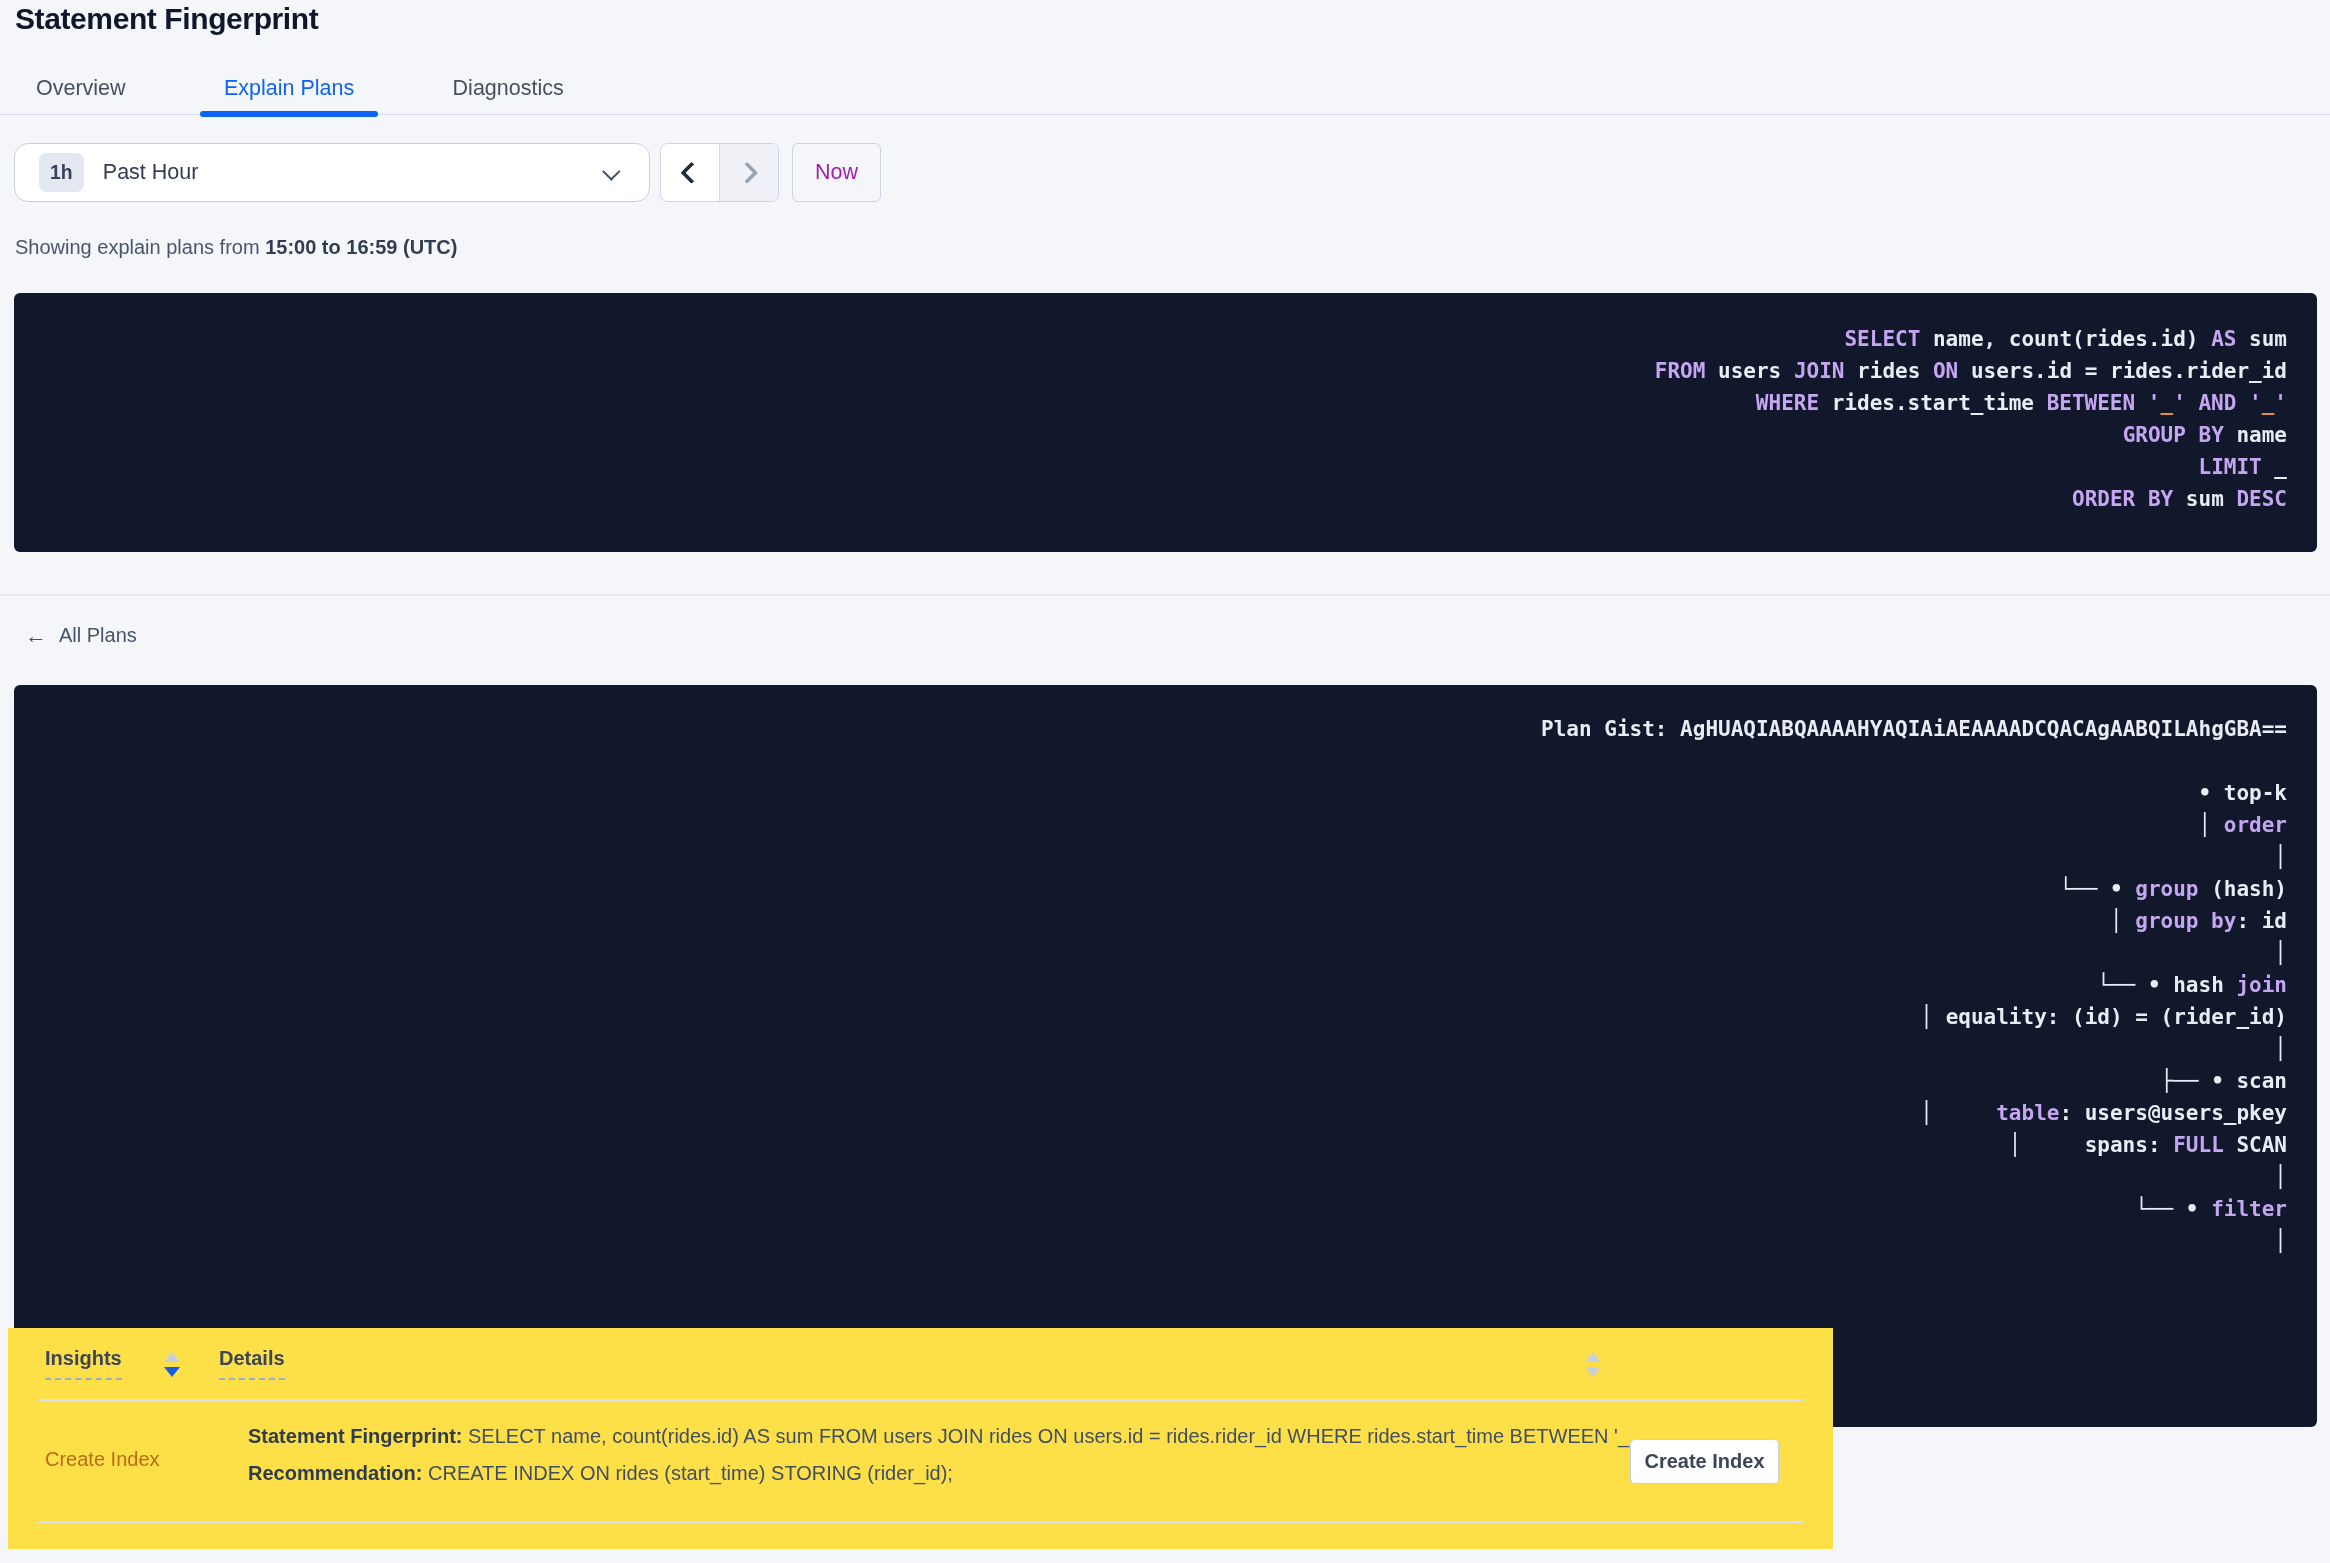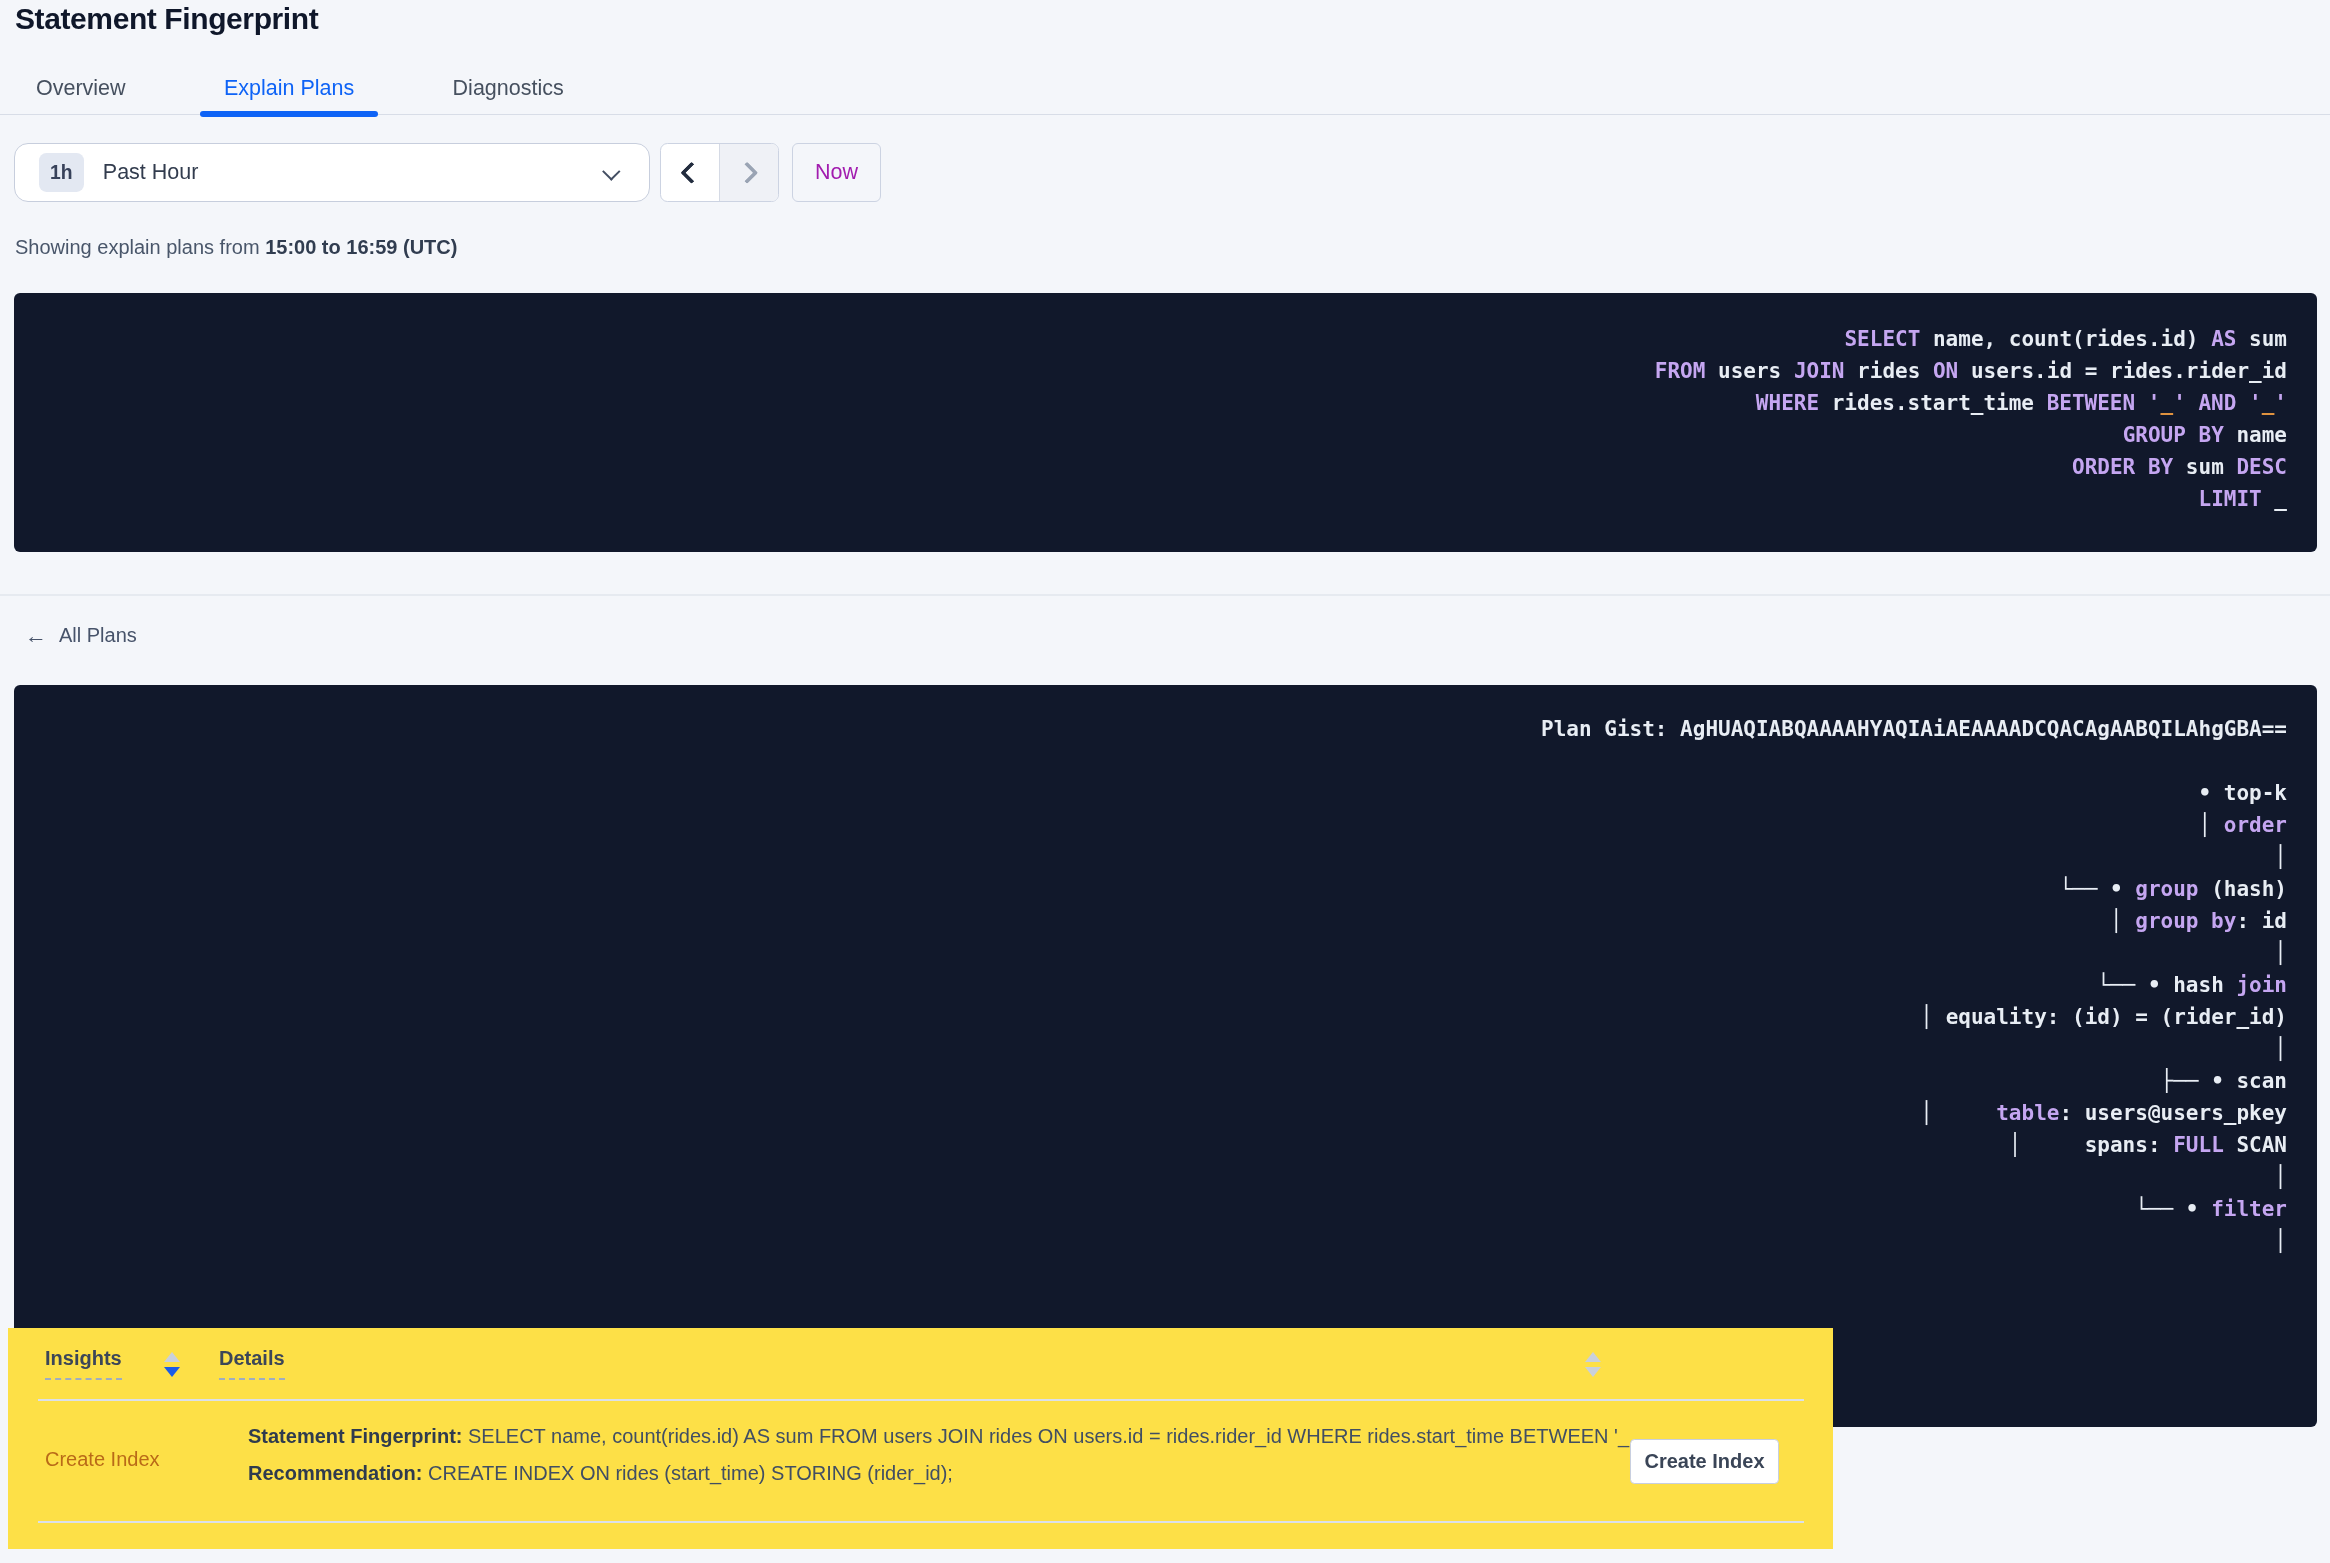--- a/index.html
+++ b/index.html
@@ -165,22 +165,22 @@
 <button class="now-btn">Now</button>
 
 <div class="showing"><span>Showing explain plans from </span><b>15:00 to 16:59 (UTC)</b></div>
 
 <div class="code-block sql-block">
   <div>
       <div class="cline"><span class="c-t">  </span><span class="c-k">SELECT</span><span class="c-t"> name, count(rides.id) </span><span class="c-k">AS</span><span class="c-t"> sum</span></div>
       <div class="cline"><span class="c-t">    </span><span class="c-k">FROM</span><span class="c-t"> users </span><span class="c-k">JOIN</span><span class="c-t"> rides </span><span class="c-k">ON</span><span class="c-t"> users.id = rides.rider_id</span></div>
       <div class="cline"><span class="c-t">   </span><span class="c-k">WHERE</span><span class="c-t"> rides.start_time </span><span class="c-k">BETWEEN</span><span class="c-t"> </span><span class="c-k">'</span><span class="c-o">_</span><span class="c-k">'</span><span class="c-t"> </span><span class="c-k">AND</span><span class="c-t"> </span><span class="c-k">'</span><span class="c-o">_</span><span class="c-k">'</span></div>
       <div class="cline"><span class="c-k">GROUP BY</span><span class="c-t"> name</span></div>
+      <div class="cline"><span class="c-t">   </span><span class="c-k">LIMIT</span><span class="c-t"> _</span></div>
       <div class="cline"><span class="c-k">ORDER BY</span><span class="c-t"> sum </span><span class="c-k">DESC</span></div>
-      <div class="cline"><span class="c-t">   </span><span class="c-k">LIMIT</span><span class="c-t"> _</span></div>
     </div>
 </div>
 
 <div class="section-divider"></div>
 
 <a class="all-plans">
   <span class="arrow-glyph">←</span>
   <span>All Plans</span>
 </a>
 

